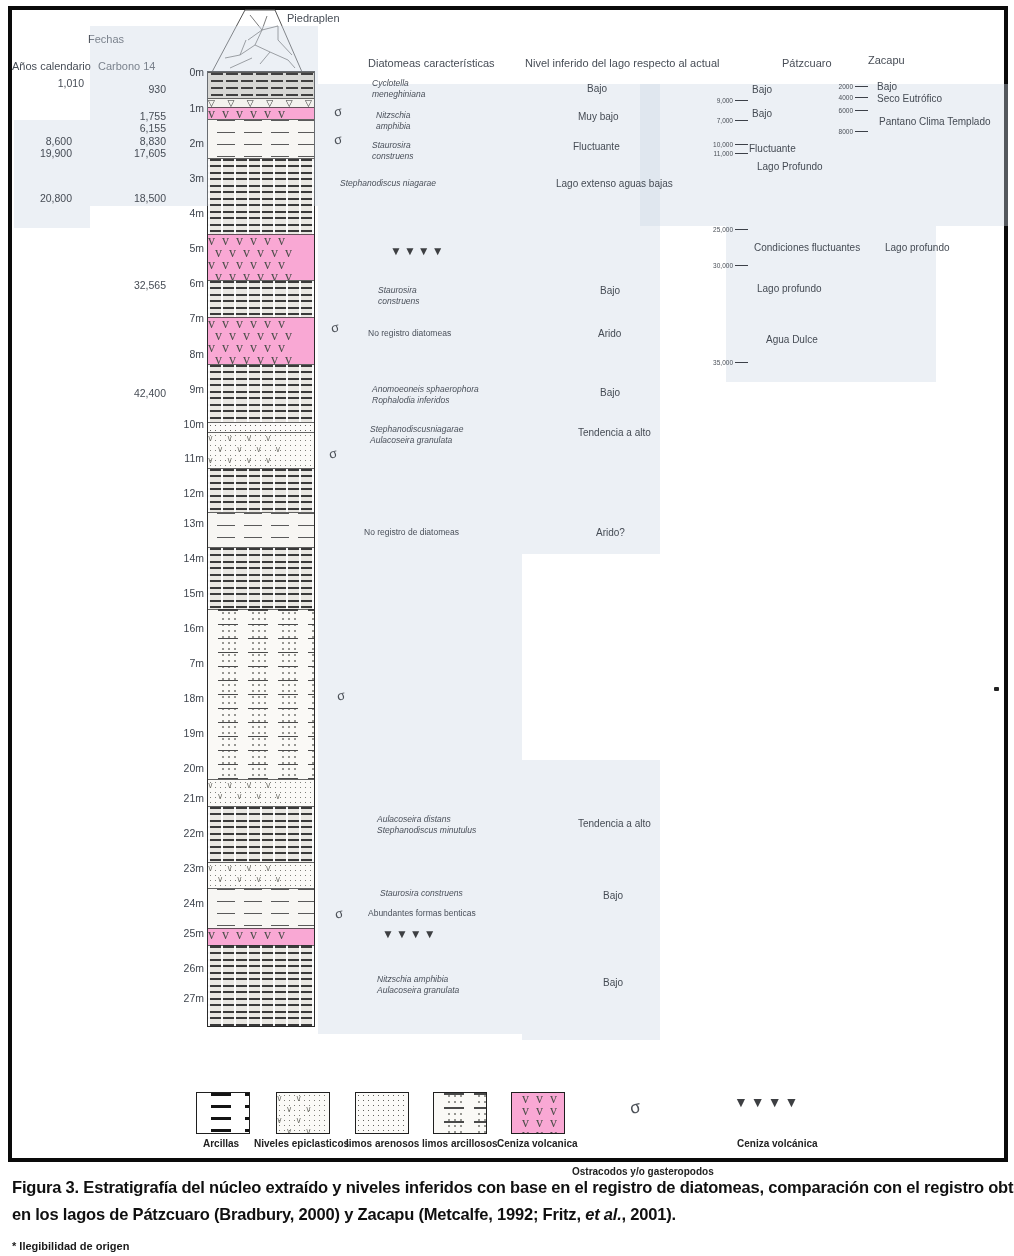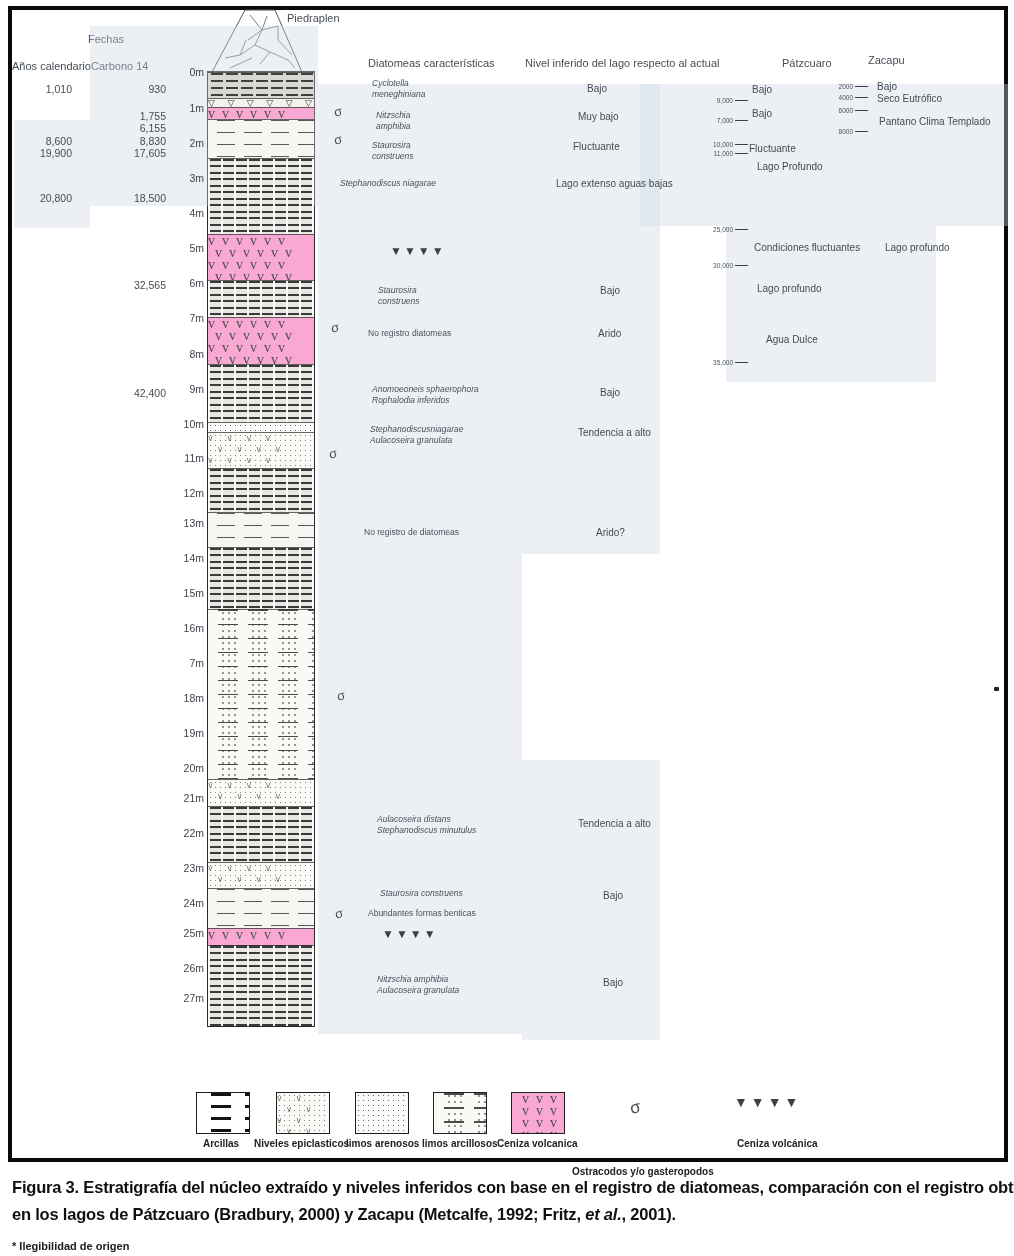--- a/index.html
+++ b/index.html
@@ -68,21 +68,21 @@
 
   <svg style="left:205px;top:8px;" width="130" height="70" viewBox="0 0 130 70">
     <polygon points="40,2 70,2 97,64 7,64" fill="none" stroke="#555" stroke-width="1"></polygon>
     <path d="M45,7 L57,22 L43,32 M57,22 L73,18 M50,37 L65,44 L55,56 M35,47 L50,37
              M65,44 L83,52 M25,60 L47,50 M73,32 L87,47 M41,32 L35,47 M57,22 L50,37
              M73,18 L73,32 M62,8 L57,22 M20,50 L35,47 M83,52 L90,60" fill="none" stroke="#5a5a5a" stroke-width="0.8"></path>
   </svg>
 
   <div class="hdr" style="left:88px;top:33px;">Fechas</div>
   <div class="hdr" style="left:12px;top:60px;">Años calendario</div>
-  <div class="hdr" style="left:91px;top:60px;">Carbono 14</div>
+  <div class="hdr" style="left:98px;top:60px;">Carbono 14</div>
   <div class="hdr" style="left:287px;top:12px;">Piedraplen</div>
   <div class="hdr" style="left:368px;top:57px;">Diatomeas características</div>
   <div class="hdr" style="left:525px;top:57px;">Nivel inferido del lago respecto al actual</div>
   <div class="hdr" style="left:758px;top:57px;margin-left:24px;">Pátzcuaro</div>
   <div class="hdr" style="left:868px;top:54px;">Zacapu</div>
 
   <div class="colborder"></div>
   <div class="artifact-dot" style="left:994px;top:687px;"></div>
 
   <div class="caption-line" style="top:1178px;">Figura 3. Estratigrafía del núcleo extraído y niveles inferidos con base en el registro de diatomeas, comparación con el registro obtenido</div>
@@ -117,21 +117,21 @@
     <div class="depth" style="left: 158px; top: 692px; width: 46px;">18m</div>
     <div class="depth" style="left: 158px; top: 727px; width: 46px;">19m</div>
     <div class="depth" style="left: 158px; top: 762px; width: 46px;">20m</div>
     <div class="depth" style="left: 158px; top: 792px; width: 46px;">21m</div>
     <div class="depth" style="left: 158px; top: 827px; width: 46px;">22m</div>
     <div class="depth" style="left: 158px; top: 862px; width: 46px;">23m</div>
     <div class="depth" style="left: 158px; top: 897px; width: 46px;">24m</div>
     <div class="depth" style="left: 158px; top: 927px; width: 46px;">25m</div>
     <div class="depth" style="left: 158px; top: 962px; width: 46px;">26m</div>
     <div class="depth" style="left: 158px; top: 992px; width: 46px;">27m</div>
-    <div class="date" style="left: 8px; top: 83px; width: 64px;">1,010</div>
+    <div class="date" style="left: 8px; top: 77px; width: 76px;">1,010</div>
     <div class="date" style="left: 8px; top: 135px; width: 64px;">8,600</div>
     <div class="date" style="left: 8px; top: 147px; width: 64px;">19,900</div>
     <div class="date" style="left: 8px; top: 192px; width: 64px;">20,800</div>
     <div class="date" style="left: 102px; top: 83px; width: 64px;">930</div>
     <div class="date" style="left: 102px; top: 110px; width: 64px;">1,755</div>
     <div class="date" style="left: 102px; top: 122px; width: 64px;">6,155</div>
     <div class="date" style="left: 102px; top: 135px; width: 64px;">8,830</div>
     <div class="date" style="left: 102px; top: 147px; width: 64px;">17,605</div>
     <div class="date" style="left: 102px; top: 192px; width: 64px;">18,500</div>
     <div class="date" style="left: 102px; top: 279px; width: 64px;">32,565</div>

